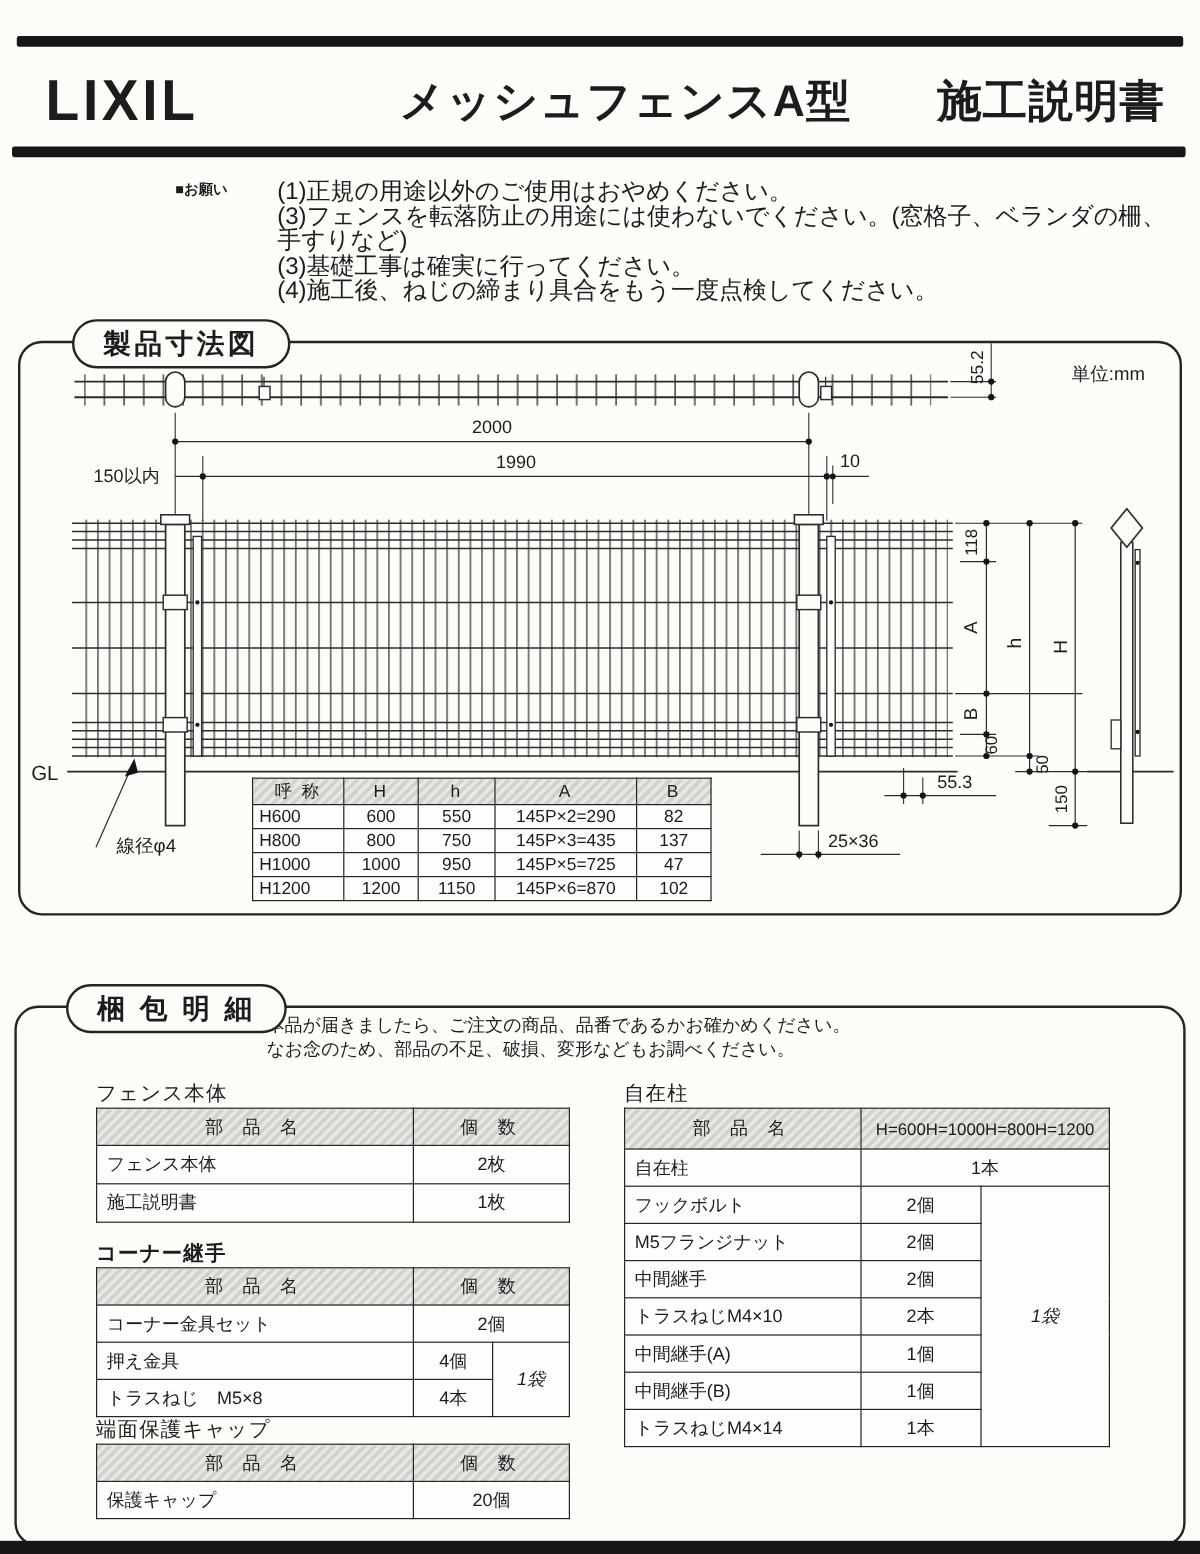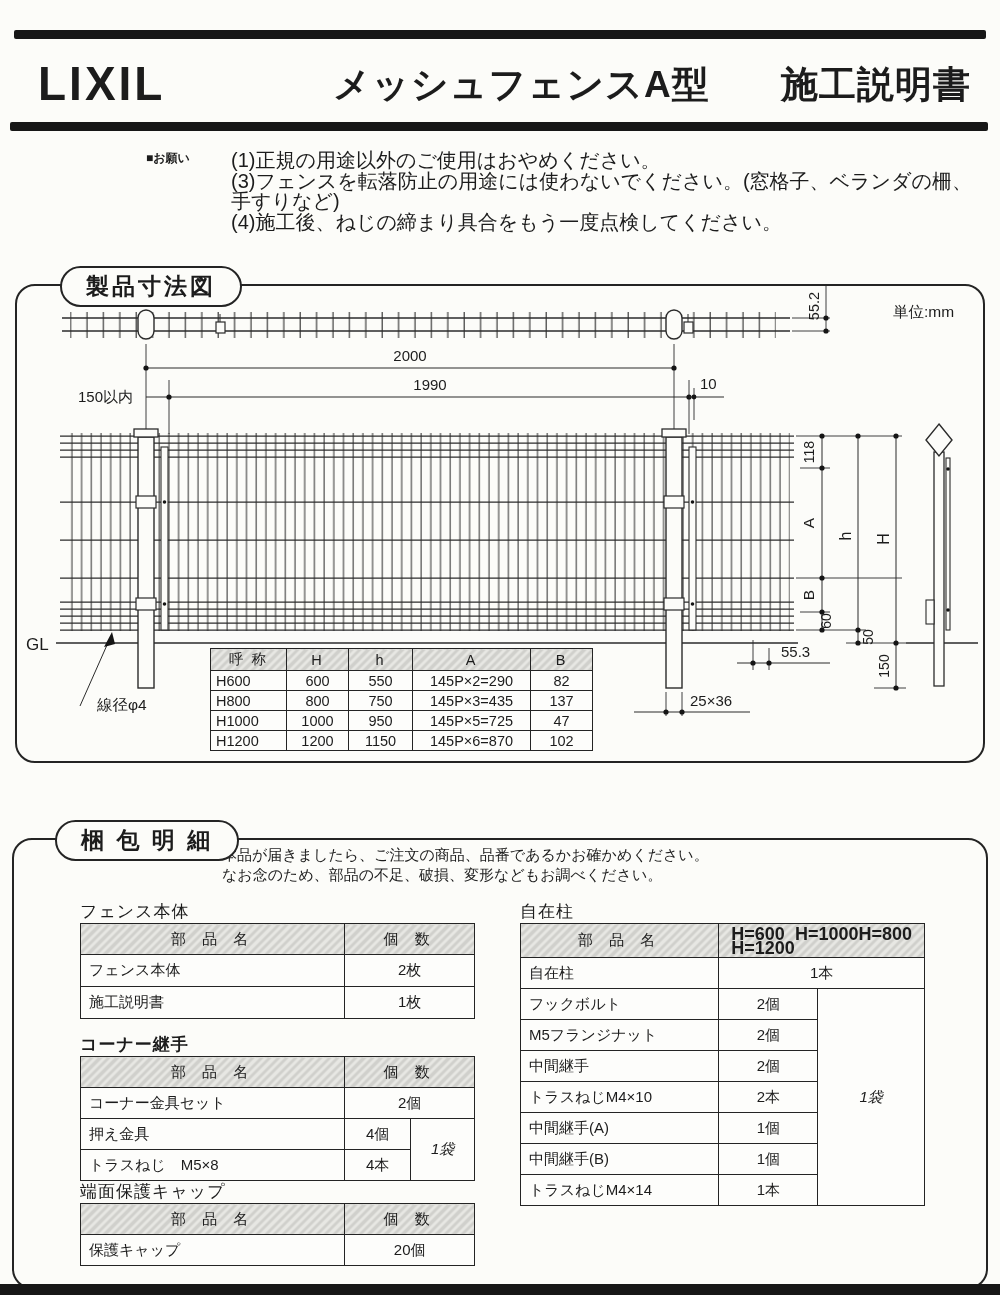--- a/index.html
+++ b/index.html
@@ -36,21 +36,21 @@
   table.doc { border-collapse:collapse; background:#fdfdfb; }
   table.doc td {
     border:1.6px solid #242424; font-size:15px; padding:2px 8px; height:26px;
   }
   table.doc td.c { text-align:center; padding:2px 2px; }
   td.hatch {
     text-align:center; font-weight:400; letter-spacing:6px;
     background:repeating-linear-gradient(135deg,#d0d0cc 0 3px,#e7e7e3 3px 6px);
   }
   .tbl-title { position:absolute; font-size:17px; letter-spacing:1px; }
-  .qh { display:grid; grid-template-columns:1fr 1fr 1fr; font-size:18px; line-height:14px; padding:0 4px; letter-spacing:0; font-weight:700; }
+  .qh { display:grid; grid-template-columns:1fr 1fr 1fr 1fr; font-size:14px; line-height:14px; padding:0 4px; letter-spacing:0; font-weight:400; }
   .qh span { text-align:left; }
   td.bag { text-align:center; font-size:15px;font-style:italic; }
 
   
   table.spec { position:absolute; left:210px; top:648px; border-collapse:collapse; background:#fdfdfb; z-index:2; }
   table.spec td { border:1.7px solid #242424; font-size:14.5px; height:19px; padding:0 5px; text-align:center; }
   table.spec td.l { text-align:left; }
   table.spec td.hatch { letter-spacing:2px; }
 </style>
 </head>
@@ -63,20 +63,21 @@
   <div class="abs brand">LIXIL</div>
   <div class="abs product-title">メッシュフェンスA型</div>
   <div class="abs doc-title">施工説明書</div>
 
   <div class="bar" style="left:10px; top:122px; width:978px; height:9px;"></div>
 
   <div class="abs notice-label">■お願い</div>
   <div class="abs notice-items">
     <div>(1)正規の用途以外のご使用はおやめください。</div>
     <div>(3)フェンスを転落防止の用途には使わないでください。(窓格子、ベランダの柵、手すりなど)</div>
+    <div>(3)基礎工事は確実に行ってください。</div>
     <div>(4)施工後、ねじの締まり具合をもう一度点検してください。</div>
   </div>
 
   <div class="pill" style="left:60px; top:266px;">製品寸法図</div>
   <div class="sec-box" style="left:15px; top:284px; width:966px; height:475px;"></div>
 
   <svg class="abs" style="left:15px; top:284px; z-index:1;" width="970" height="478" viewBox="15 284 970 478">
     <defs>
       <pattern id="vw" width="9.7" height="10" patternUnits="userSpaceOnUse">
         <line x1="4" y1="0" x2="4" y2="10" stroke="#2b2b2b" stroke-width="1"></line>

